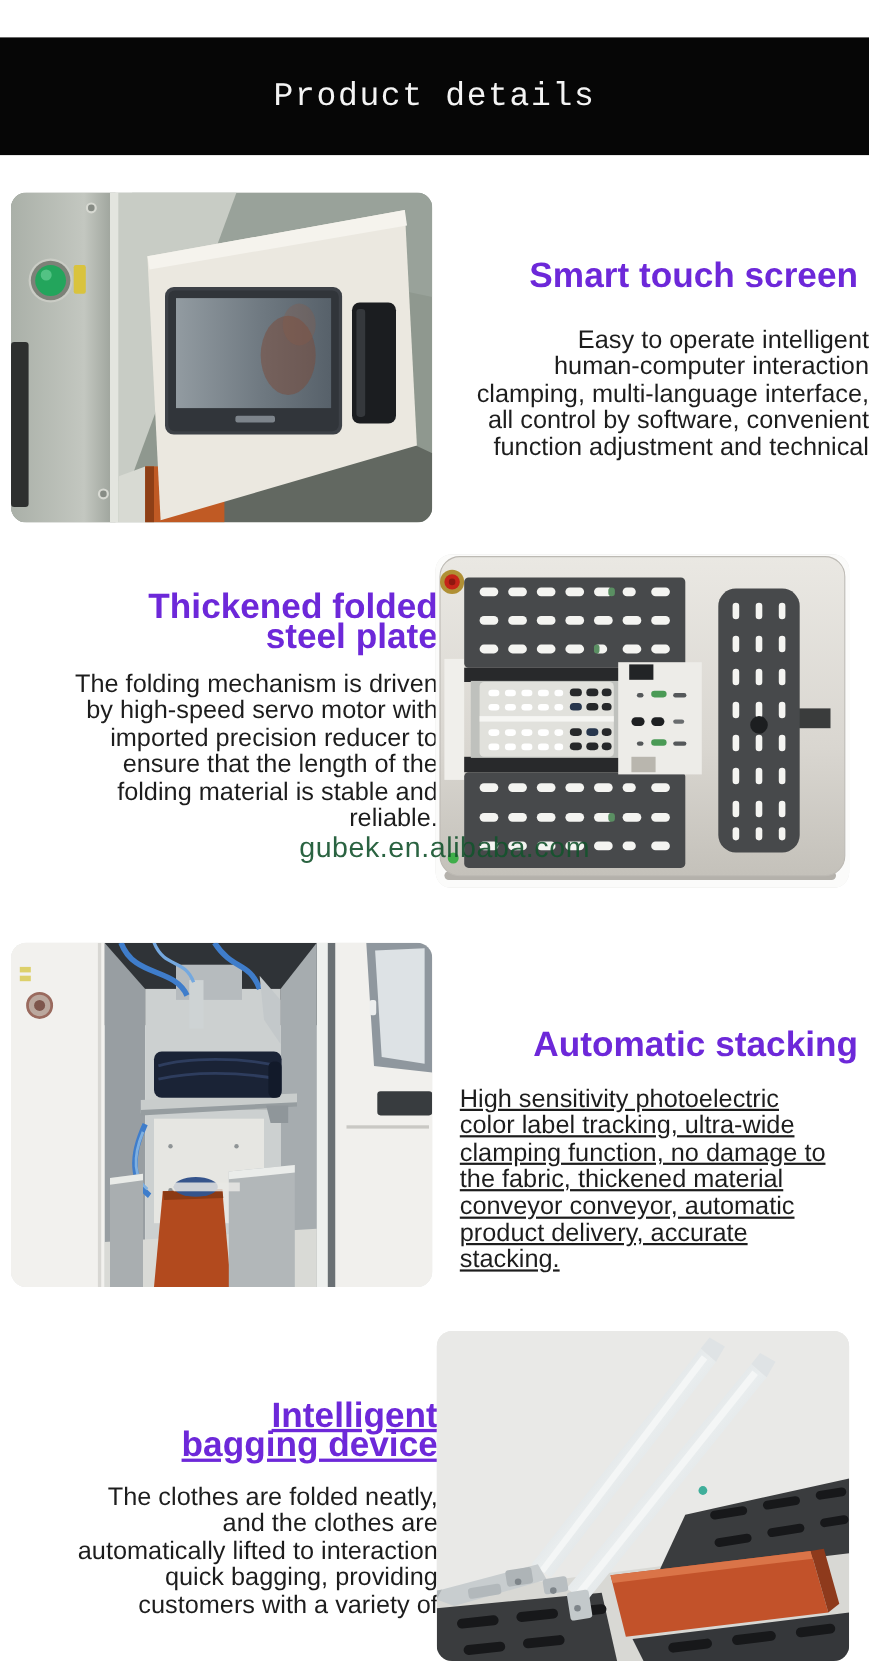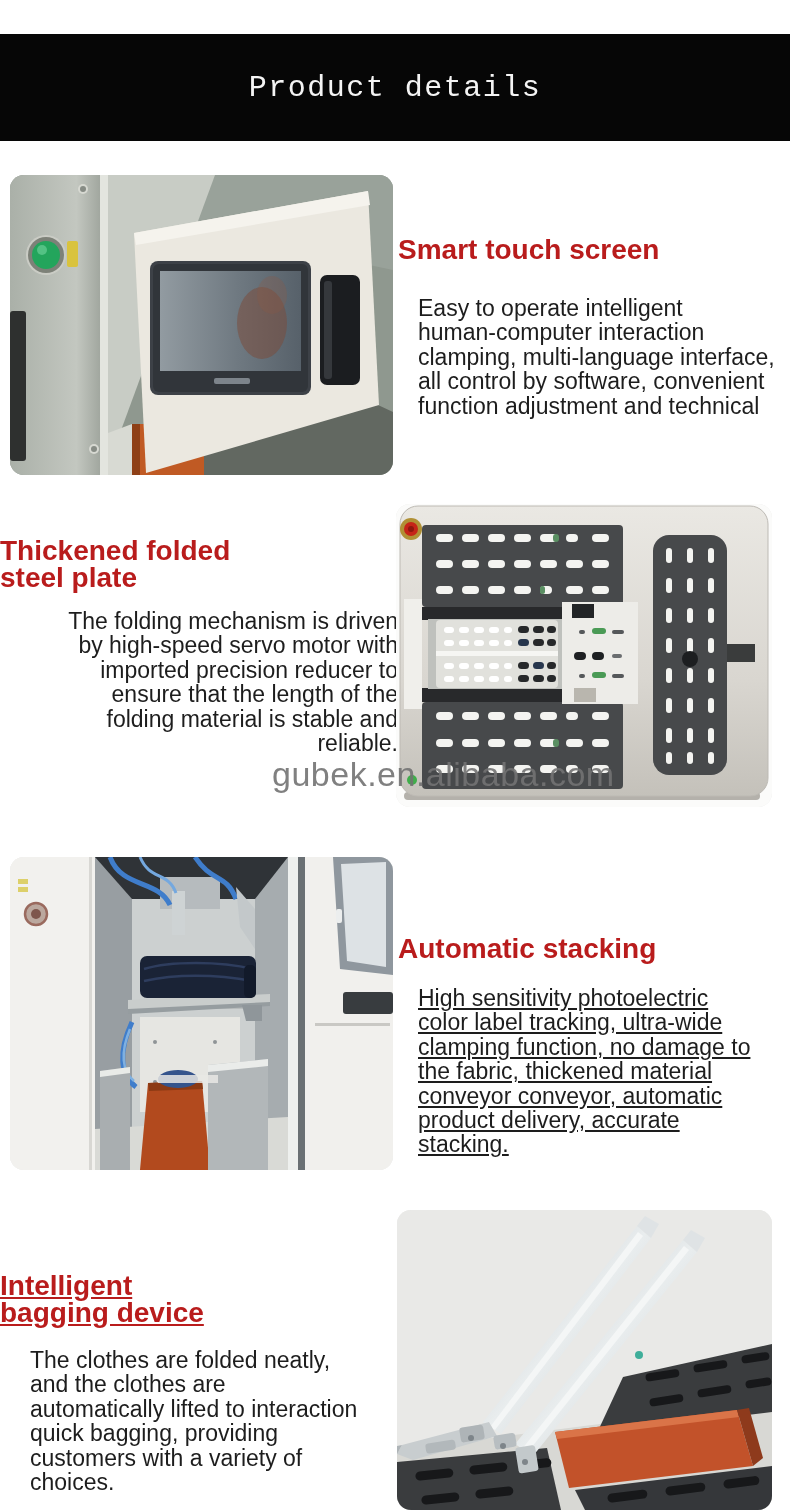--- a/index.html
+++ b/index.html
@@ -24,41 +24,41 @@
   
   .photo { position:absolute; border-radius:14px; overflow:hidden; background:#e9e9e7; }
   .photo svg { display:block; width:100%; height:100%; }
   .photo-1 { left:10px;  top:163px;  width:383px; height:300px; }
   .photo-2 { left:396px; top:492px;  width:376px; height:303px; }
   .photo-3 { left:10px;  top:845px;  width:383px; height:313px; }
   .photo-4 { left:397px; top:1198px; width:375px; height:300px; }
 
   
   .sec-title {
-    position:absolute; text-align:left; color:#b91c1c;
-    font-size:28px; font-weight:bold; line-height:30px; white-space:nowrap;
+    position:absolute; text-align:right; color:#6d28d9;
+    font-size:32px; font-weight:bold; line-height:30px; white-space:nowrap;
   }
   .sec-title .tl { display:block; }
   .sec-title.two-line { line-height:26.5px; }
   .sec-body { position:absolute; color:#1d1d1d; font-size:23px; line-height:24.4px; }
   .sec-body .bl { display:block; white-space:nowrap; }
 
   .t1 { left:398px; top:223px;  width:382px; }
-  .b1 { left:418px; top:284px;  width:372px; }
+  .b1 { left:418px; top:284px;  width:372px;text-align:right; }
   .t2 { left:0px;   top:526px;  width:398px; }
   .b2 { left:30px;  top:597px;  width:368px;text-align:right; }
   .t3 { left:398px; top:922px;  width:382px; }
   .b3 { left:418px; top:974px;  width:372px;text-decoration:underline; }
   .t4 { left:0px;   top:1261px; width:398px;text-decoration:underline; }
-  .b4 { left:30px;  top:1336px; width:368px; }
+  .b4 { left:30px;  top:1336px; width:368px;text-align:right; }
 
   
   .watermark {
     position:absolute; left:272px; top:743px; z-index:6;
-    color:#737373; font-size:34px; letter-spacing:0.5px; white-space:nowrap; opacity:0.9;
+    color:#14532d; font-size:26px; letter-spacing:0.5px; white-space:nowrap; opacity:0.9;
   }
 </style>
 </head>
 <body>
 
 <div class="page">
 
   <div class="header">
     <h1 class="title">Product details</h1>
   </div>
@@ -397,21 +397,20 @@
   <div class="sec-title t4 two-line">
     <span class="tl">Intelligent</span>
     <span class="tl">bagging device</span>
   </div>
   <div class="sec-body b4">
     <span class="bl">The clothes are folded neatly,</span>
     <span class="bl">and the clothes are</span>
     <span class="bl">automatically lifted to interaction</span>
     <span class="bl">quick bagging, providing</span>
     <span class="bl">customers with a variety of</span>
-    <span class="bl">choices.</span>
   </div>
 
   <figure class="photo photo-4">
     <svg viewBox="0 0 375 300" preserveAspectRatio="none">
       <defs>
         <linearGradient id="g-blade" x1="0" y1="0" x2="1" y2="1">
           <stop offset="0" stop-color="#b4bac0"></stop>
             <stop offset="0.5" stop-color="#e9edee"></stop>
             <stop offset="1" stop-color="#c2c8cc"></stop>
         </linearGradient>

